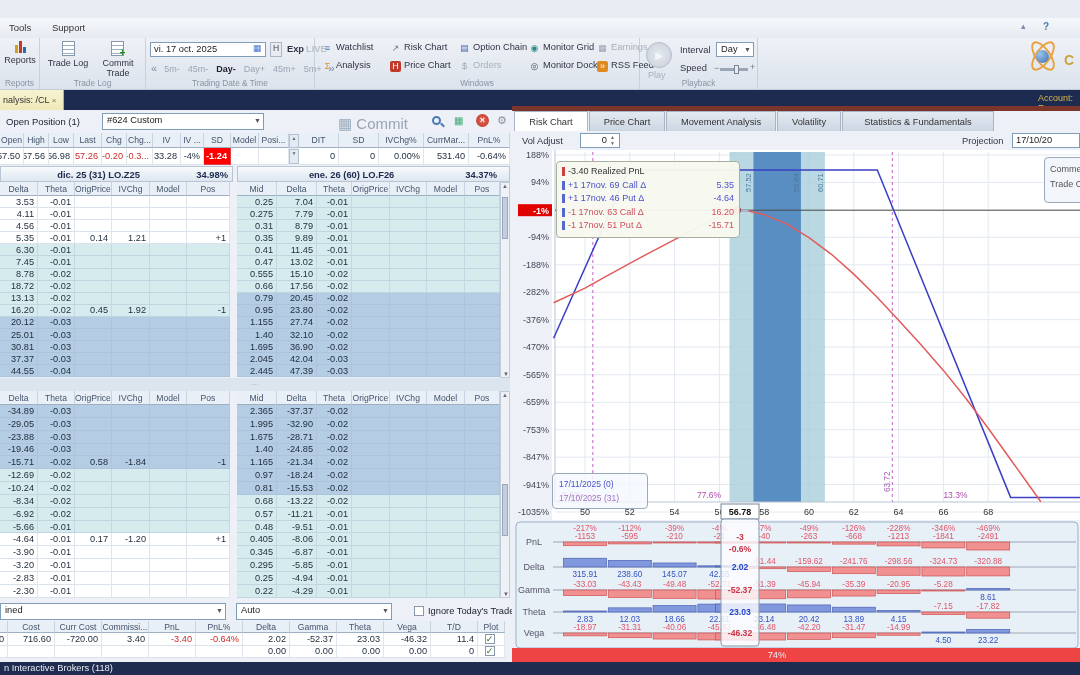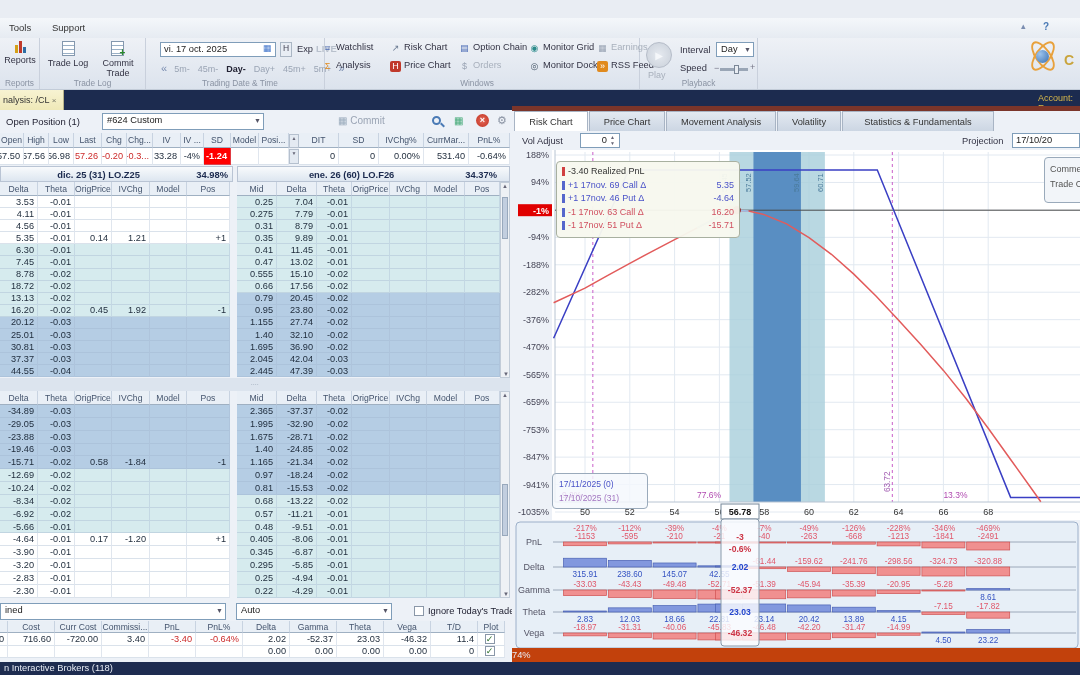--- a/index.html
+++ b/index.html
@@ -36,21 +36,21 @@
 .ddarrow{position:absolute;right:2px;top:3px;font-size:7px;color:#556}
 .cbk{display:inline-block;width:10px;height:10px;background:#fff;border:1px solid #8a97a8;font-size:9px;line-height:9px;text-align:center;color:#2a6e2a}
 .rtab{position:absolute;top:0;height:20px;font-size:9.3px;color:#333;text-align:center;line-height:20px;background:linear-gradient(#e3e9f1,#ccd6e3);border:1px solid #a8b4c4;border-bottom:none}
 .rtab.active{background:#fff;font-weight:normal}
 .ttbox{position:absolute;left:556px;top:161px;width:184px;height:77px;background:rgba(247,248,238,.96);border:1px solid #a8b0a0;border-radius:4px;padding:3px 5px;font-size:9px;line-height:13.5px}
 .ttrow{display:flex;white-space:nowrap}
 .ttbar{display:inline-block;width:3px;height:9px;margin:2px 3px 0 0}
 .ttval{margin-left:auto}
 .legbox{position:absolute;left:552px;top:473px;width:96px;height:36px;background:rgba(244,248,252,.82);border:1px solid #9aaabb;border-radius:4px;padding:3px 6px;font-size:8.5px;line-height:14px;white-space:nowrap}
 .combox{position:absolute;left:1044px;top:157px;width:60px;height:46px;background:#f2f5f9;border:1px solid #9aaabb;border-radius:4px;padding:4px 5px;font-size:9px;line-height:15px;color:#555;white-space:nowrap}
-.statstrip{position:absolute;left:512px;top:648px;width:568px;height:14px;background:#c2410c;color:#e8ecf4;font-size:9.3px;line-height:14px;text-align:left;padding-right:38px}
+.statstrip{position:absolute;left:512px;top:648px;width:568px;height:14px;background:#ef4444;color:#e8ecf4;font-size:9.3px;line-height:14px;text-align:center;padding-right:38px}
 .bottombar{position:absolute;left:0;top:662px;width:1080px;height:13px;background:#1e2c50;color:#e8ecf4;font-size:9.3px;line-height:13px;padding-left:4px}
 .mag{display:inline-block;width:9px;height:9px;border:2px solid #4a7ab5;border-radius:50%;position:relative}
 .mag::after{content:"";position:absolute;left:6px;top:6px;width:5px;height:2px;background:#4a7ab5;transform:rotate(45deg)}
 .redx{display:inline-block;width:13px;height:13px;background:radial-gradient(#e46a5a,#c03020);border-radius:50%;color:#fff;font-size:9px;line-height:13px;text-align:center;font-weight:bold}
 .spnr{position:absolute;width:10px;font-size:5px;color:#667;text-align:center;line-height:7px;background:#e4eaf2;border:1px solid #b5c0ce}
 </style>
 </head>
 <body>
 
 <div id="root">
@@ -70,25 +70,25 @@
        <span style="display:inline-block;width:3px;height:8px;background:#d4a017"></span><span style="display:inline-block;width:3px;height:12px;background:#c0392b;margin:0 1px"></span><span style="display:inline-block;width:3px;height:6px;background:#2e6da4"></span>
      </span><br><span>Reports</span>
    </div>
    <div class="rcap">Reports</div>
   </div>
   <div class="rgroup" style="left:40px;width:106px">
    <div class="bigbtn" style="left:6px;top:3px;width:44px"><span class="docicon"></span><br><span>Trade Log</span></div>
    <div class="bigbtn" style="left:54px;top:3px;width:48px"><span class="docicon"></span><span style="color:#2a8a2a;font-weight:bold;font-size:10px;margin-left:-4px">+</span><br><span>Commit Trade</span></div>
    <div class="rcap">Trade Log</div>
   </div>
-  <div class="rgroup" style="left:156px;width:169px">
+  <div class="rgroup" style="left:146px;width:169px">
    <div class="inputbox" style="left:4px;top:4px;width:116px;height:15px">vi. 17 oct. 2025</div>
    <span class="abs" style="left:107px;top:5px;font-size:9px;color:#4477cc">▦</span>
    <span class="abs" style="left:124px;top:4px;width:12px;height:15px;background:#e8edf4;border:1px solid #aab6c4;font-size:8.5px;text-align:center;color:#445">H</span>
-   <span class="abs" style="left:141px;top:6px;font-size:9.3px;color:#334;font-weight:normal">Exp</span>
+   <span class="abs" style="left:141px;top:6px;font-size:9.3px;color:#334;font-weight:bold">Exp</span>
    <span class="abs" style="left:160px;top:6px;font-size:9.3px;color:#b8c0cc;font-weight:bold">LIVE</span>
    <div class="abs" style="left:2px;top:24px;width:165px;white-space:nowrap">
     <span class="chev">«</span><span class="stepbtn">5m-</span><span class="stepbtn">45m-</span><span class="stepbtn active">Day-</span><span class="stepbtn">Day+</span><span class="stepbtn">45m+</span><span class="stepbtn">5m+</span><span class="chev">»</span>
    </div>
    <div class="rcap">Trading Date &amp; Time</div>
   </div>
   <div class="rgroup" style="left:315px;width:325px" id="win-group">
    <div class="rcap">Windows</div>
   <div class="witem" style="left: 7px; top: 4px;"><span class="wic" style="color: rgb(74, 106, 181);">≡</span><span>Watchlist</span></div>
         <div class="witem" style="left: 75px; top: 4px;"><span class="wic" style="color: rgb(106, 122, 146);">↗</span><span>Risk Chart</span></div>
@@ -124,21 +124,21 @@
 
  <div class="tabstrip">
   <div class="doctab"><span>nalysis: /CL</span> <span style="color:#776;font-size:8px">×</span></div>
   <span class="abs" style="left:1038px;top:3px;color:#d8b84a;font-size:9px">Account: E</span>
  </div>
  <div class="maroon"></div>
 
  <div class="abs" style="left:0;top:110px;width:512px;height:552px;background:#edf1f7"></div>
  <span class="abs" style="left:6px;top:116px;font-size:9.5px;color:#223">Open Position (1)</span>
  <div class="ddown" style="left:102px;top:113px;width:162px;height:17px"><span>#624 Custom</span><span class="ddarrow">▼</span></div>
- <span class="abs" style="left:338px;top:115px;color:#9aa4b4;font-size:10px"><span style="color:#9ab">▦</span> <span>Commit</span></span>
+ <span class="abs" style="left:338px;top:115px;color:#9aa4b4;font-size:15px"><span style="color:#9ab">▦</span> <span>Commit</span></span>
  <span class="abs" style="left:432px;top:116px"><span class="mag"></span></span>
  <span class="abs" style="left:454px;top:115px;color:#4a7">▦</span>
  <span class="abs" style="left:476px;top:114px"><span class="redx">×</span></span>
  <span class="abs" style="left:497px;top:114px;color:#8a93a3;font-size:11px">⚙</span>
 
  <div id="quote-left" class="abs" style="left: 0px; top: 133px; width: 289px; display: grid; grid-template-columns: 24px 25px 25px 28px 25px 26px 28px 23px 27px 28px 30px; grid-template-rows: 15px 17px;">
       <div class="hc">Open</div>
       <div class="hc">High</div>
       <div class="hc">Low</div>
       <div class="hc">Last</div>

